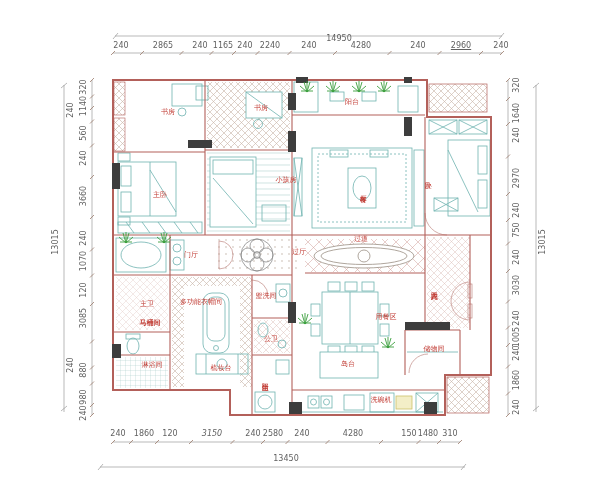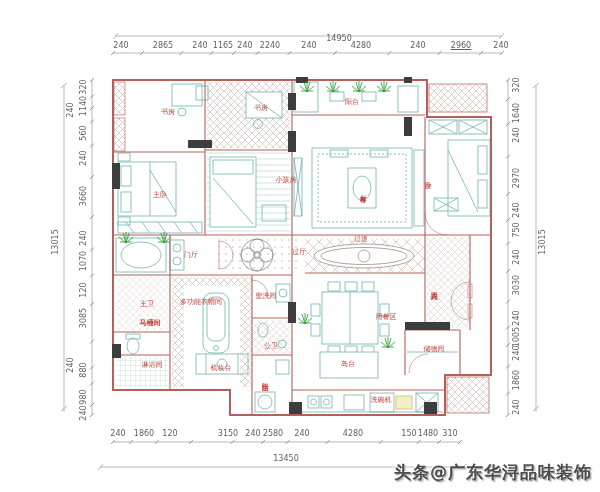--- a/index.html
+++ b/index.html
@@ -312,37 +312,36 @@
         <path d="M506,273 L510,269"></path>
         <path d="M506,303.5 L510,299.5"></path>
         <path d="M506,329.5 L510,325.5"></path>
         <path d="M506,347 L510,343"></path>
         <path d="M506,368.5 L510,364.5"></path>
         <path d="M506,395.5 L510,391.5"></path>
         <path d="M506,417 L510,413"></path>
       </g>
 </svg>
 
-<div class="watermark">头条@广东华浔品味装饰</div>
 <span class="dim" style="left: 121px; top: 46px;">240</span>
     <span class="dim" style="left: 163px; top: 46px;">2865</span>
     <span class="dim" style="left: 200px; top: 46px;">240</span>
     <span class="dim" style="left: 223px; top: 46px;">1165</span>
     <span class="dim" style="left: 245px; top: 46px;">240</span>
     <span class="dim" style="left: 270px; top: 46px;">2240</span>
     <span class="dim" style="left: 309px; top: 46px;">240</span>
     <span class="dim" style="left: 361px; top: 46px;">4280</span>
     <span class="dim" style="left: 418px; top: 46px;">240</span>
     <span class="dim" style="left: 461px; top: 46px; text-decoration: underline;">2960</span>
     <span class="dim" style="left: 501px; top: 46px;">240</span>
     <span class="dim" style="left: 307px; top: 39px; margin-left: 32px;">14950</span>
     <span class="dim" style="left: 118px; top: 434px;">240</span>
     <span class="dim" style="left: 144px; top: 434px;">1860</span>
     <span class="dim" style="left: 170px; top: 434px;">120</span>
-    <span class="dim" style="left: 228px; top: 434px;">3150</span>
+    <span class="dim" style="left: 212px; top: 434px; font-style: italic;">3150</span>
     <span class="dim" style="left: 253px; top: 434px;">240</span>
     <span class="dim" style="left: 273px; top: 434px;">2580</span>
     <span class="dim" style="left: 302px; top: 434px;">240</span>
     <span class="dim" style="left: 353px; top: 434px;">4280</span>
     <span class="dim" style="left: 409px; top: 434px;">150</span>
     <span class="dim" style="left: 428px; top: 434px;">1480</span>
     <span class="dim" style="left: 450px; top: 434px;">310</span>
     <span class="dim" style="left: 286px; top: 459px;">13450</span>
     <span class="dim rot" style="left: 84px; top: 87px;">320</span>
     <span class="dim rot" style="left: 84px; top: 106px;">1140</span>
@@ -380,21 +379,21 @@
     <span class="room" style="left: 286px; top: 181px;">小孩房</span>
     <span class="room v" style="left: 362px; top: 190px;">客餐厅</span>
     <span class="room v" style="left: 427px; top: 176px;">次卧</span>
     <span class="room" style="left: 191px; top: 256px;">门厅</span>
     <span class="room" style="left: 280px; top: 253px; margin-left: 19px;">过厅</span>
     <span class="room" style="left: 361px; top: 240px;">过道</span>
     <span class="room v" style="left: 433px; top: 287px;">入户花园</span>
     <span class="room" style="left: 147px; top: 305px;">主卫</span>
     <span class="room" style="left: 266px; top: 297px;">盥洗间</span>
     <span class="room" style="left: 201px; top: 303px;">多功能衣帽间</span>
-    <span class="room" style="left: 271px; top: 347px;">公卫</span>
+    <span class="room" style="left: 271px; top: 340px;">公卫</span>
     <span class="room" style="left: 150px; top: 324px; font-weight: bold;">马桶间</span>
     <span class="room" style="left: 152px; top: 366px;">淋浴间</span>
     <span class="room" style="left: 221px; top: 369px;">梳妆台</span>
     <span class="room" style="left: 350px; top: 318px; margin-left: 36px;">用餐区</span>
     <span class="room" style="left: 348px; top: 365px;">岛台</span>
     <span class="room" style="left: 434px; top: 350px;">储物间</span>
     <span class="room v" style="left: 264px; top: 378px;">生活阳台</span>
     <span class="room" style="left: 381px; top: 401px;">洗碗机</span>
   </div>
 

